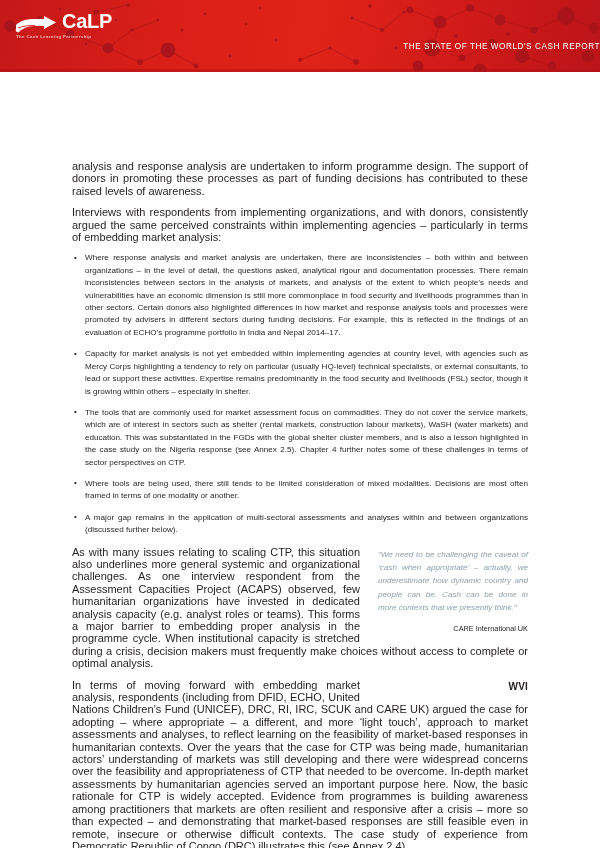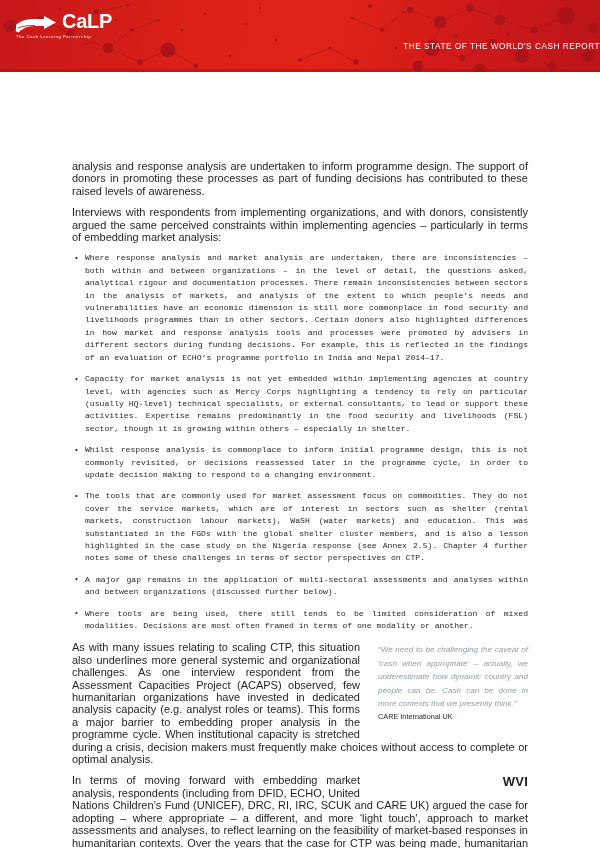--- a/index.html
+++ b/index.html
@@ -107,21 +107,20 @@
     line-height: 12.4px;
     color: #231f20;
     text-align: justify;
     -webkit-hyphens: none;
     hyphens: none;
   }
   ul.bullets {
     margin: 0 0 9px 0;
     padding: 0;
     list-style: none;
-    font-family: Liberation Mono, monospace;
   }
   ul.bullets li {
     position: relative;
     padding-left: 13px;
     margin-bottom: 9px;
     font-size: 8.1px;
     line-height: 12.4px;
     color: #231f20;
     text-align: justify;
   }
@@ -142,38 +141,38 @@
     margin: 2px 0 6px 18px;
     color: #8e9aa3;
     font-style: italic;
     font-size: 8.1px;
     line-height: 13.4px;
     text-align: justify;
   }
   .quote-block.q1 { color: #8fa0ab; }
   .quote-attr {
     display: block;
-    text-align: left;
+    text-align: right;
     font-style: normal;
     color: #231f20;
     font-size: 7.3px;
     line-height: 12px;
-    margin-top: 1px;
+    margin-top: 8px;
     font-weight: normal;
   }
   .quote-block.q2 {
     font-size: 7.6px;
     line-height: 12.2px;
     text-align: left;
     color: #8fa0ab;
   }
   .quote-block.q2 .quote-attr-inline {
     font-style: normal;
     color: #231f20;
-    font-size: 13px;
+    font-size: 10px;
     font-weight: bold;
     float: right;
     letter-spacing: .2px;
   }
 
   .clearfix::after { content: ""; display: table; clear: both; }
 </style>
 </head>
 <body>
 
@@ -276,24 +275,23 @@
 
 <div class="page">
   <div class="content">
 
     <p class="body">analysis and response analysis are undertaken to inform programme design. The support of donors in promoting these processes as part of funding decisions has contributed to these raised levels of awareness.</p>
     <p class="body">Interviews with respondents from implementing organizations, and with donors, consistently argued the same perceived constraints within implementing agencies – particularly in terms of embedding market analysis:</p>
 
     <ul class="bullets">
       <li>Where response analysis and market analysis are undertaken, there are inconsistencies – both within and between organizations – in the level of detail, the questions asked, analytical rigour and documentation processes. There remain inconsistencies between sectors in the analysis of markets, and analysis of the extent to which people’s needs and vulnerabilities have an economic dimension is still more commonplace in food security and livelihoods programmes than in other sectors. Certain donors also highlighted differences in how market and response analysis tools and processes were promoted by advisers in different sectors during funding decisions. For example, this is reflected in the findings of an evaluation of ECHO’s programme portfolio in India and Nepal 2014–17.</li>
       <li>Capacity for market analysis is not yet embedded within implementing agencies at country level, with agencies such as Mercy Corps highlighting a tendency to rely on particular (usually HQ-level) technical specialists, or external consultants, to lead or support these activities. Expertise remains predominantly in the food security and livelihoods (FSL) sector, though it is growing within others – especially in shelter.</li>
-      <li>Whilst response analysis is commonplace to inform initial programme design, this is not commonly revisited, or decisions reassessed later in the programme cycle, in order to update decision making to respond to a changing environment.</li>
       <li>The tools that are commonly used for market assessment focus on commodities. They do not cover the service markets, which are of interest in sectors such as shelter (rental markets, construction labour markets), WaSH (water markets) and education. This was substantiated in the FGDs with the global shelter cluster members, and is also a lesson highlighted in the case study on the Nigeria response (see Annex 2.5). Chapter 4 further notes some of these challenges in terms of sector perspectives on CTP.</li>
+      <li>Where tools are being used, there still tends to be limited consideration of mixed modalities. Decisions are most often framed in terms of one modality or another.</li>
       <li>A major gap remains in the application of multi-sectoral assessments and analyses within and between organizations (discussed further below).</li>
-      <li>Where tools are being used, there still tends to be limited consideration of mixed modalities. Decisions are most often framed in terms of one modality or another.</li>
     </ul>
 
     <div class="quote-block q1">
       <span>“We need to be challenging the caveat of ‘cash when appropriate’ – actually, we underestimate how dynamic country and people can be. Cash can be done in more contexts that we presently think.”</span>
       <span class="quote-attr">CARE International UK</span>
     </div>
 
     <p class="body">As with many issues relating to scaling CTP, this situation also underlines more general systemic and organizational challenges. As one interview respondent from the Assessment Capacities Project (ACAPS) observed, few humanitarian organizations have invested in dedicated analysis capacity (e.g. analyst roles or teams). This forms a major barrier to embedding proper analysis in the programme cycle. When institutional capacity is stretched during a crisis, decision makers must frequently make choices without access to complete or optimal analysis.</p>
 
     <div class="quote-block q2">

